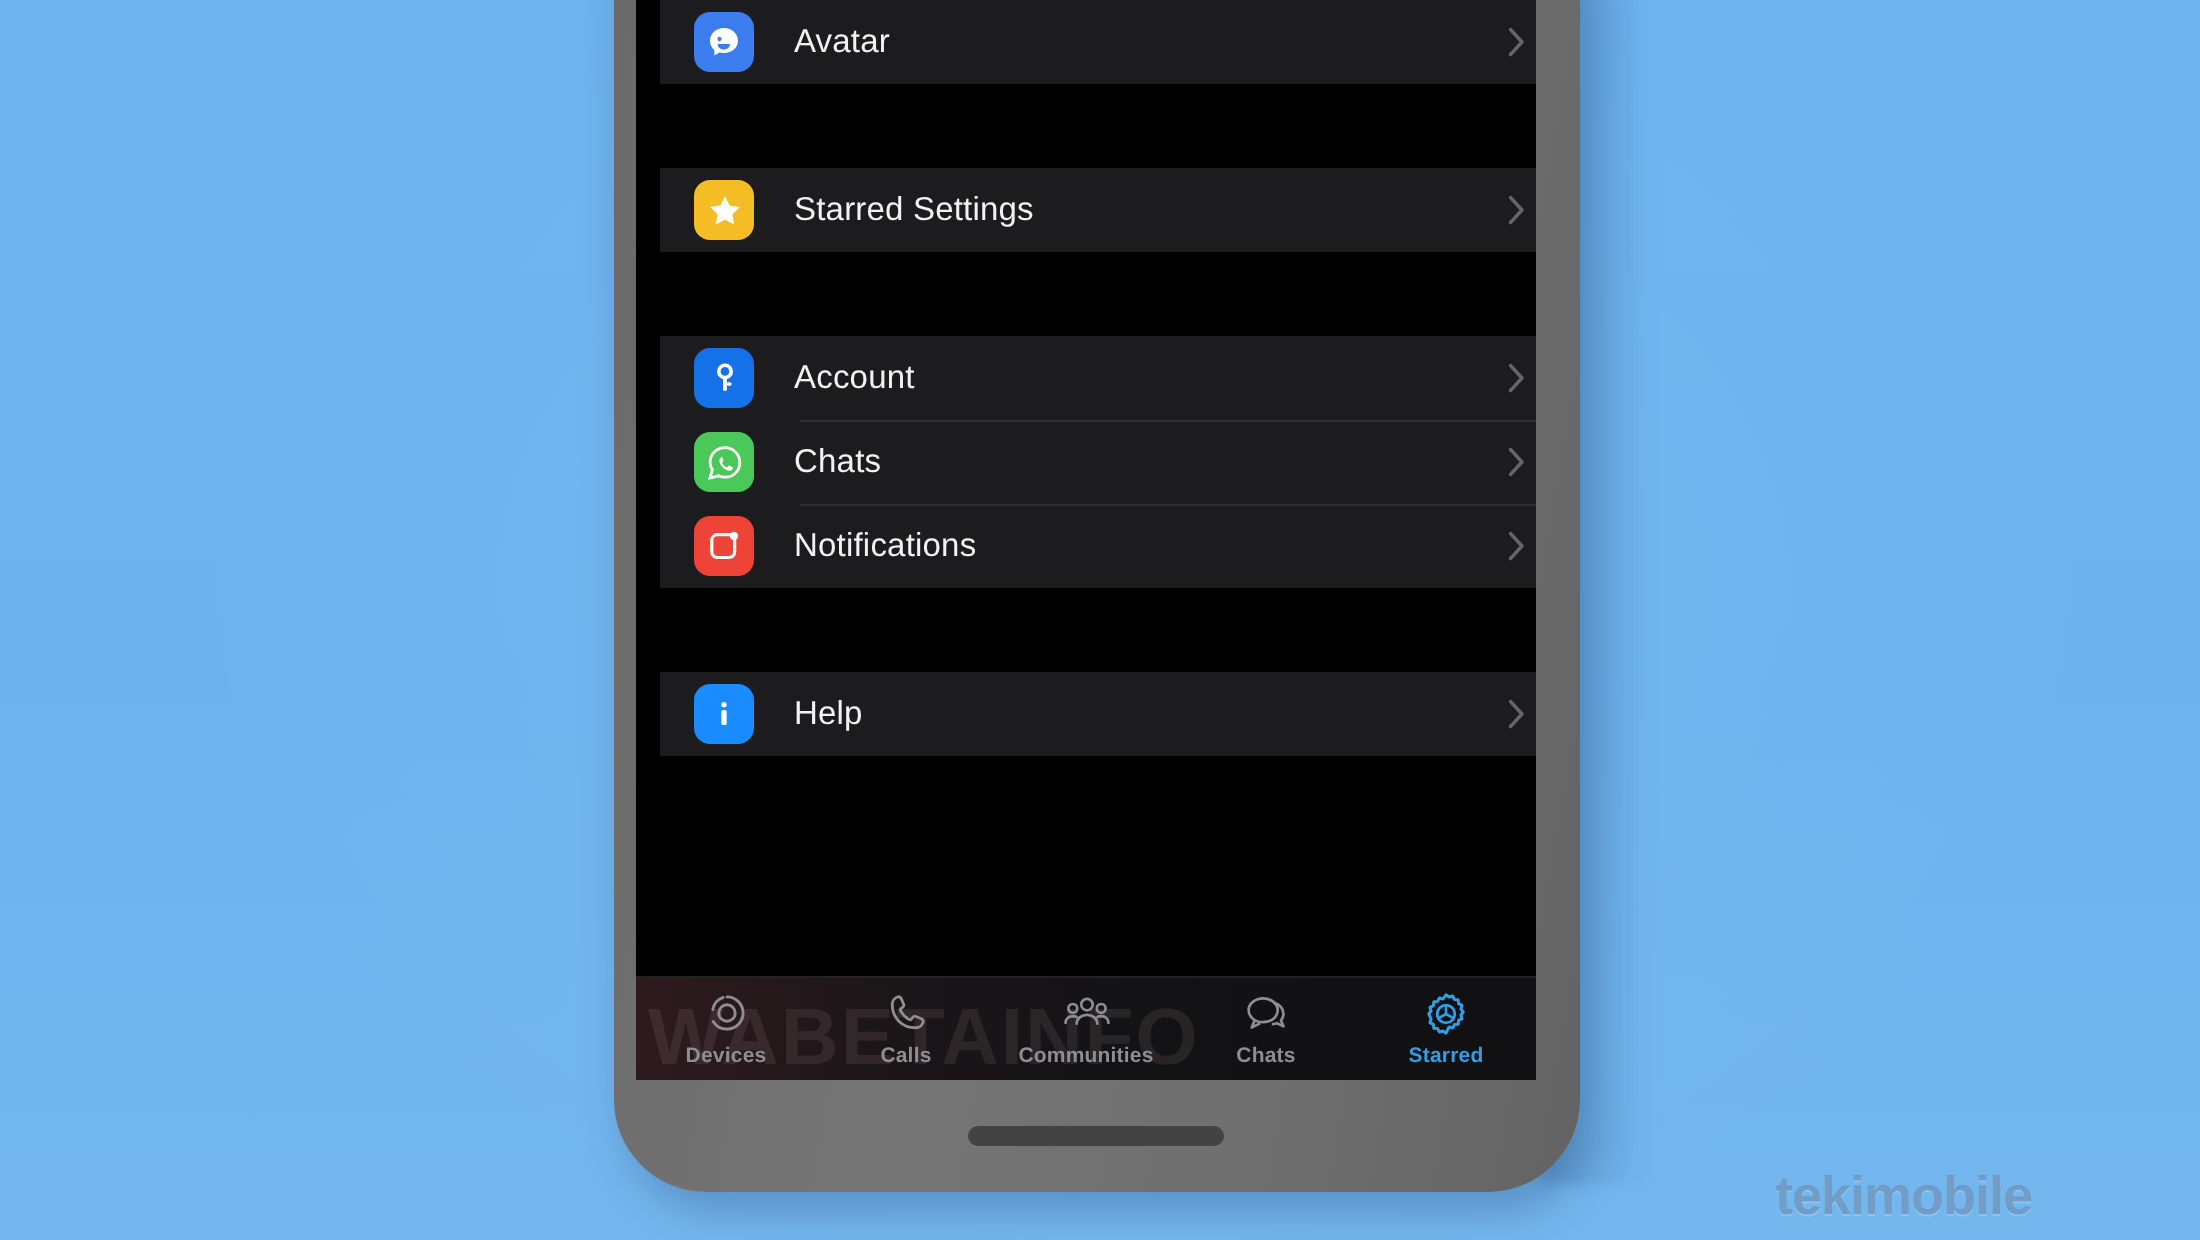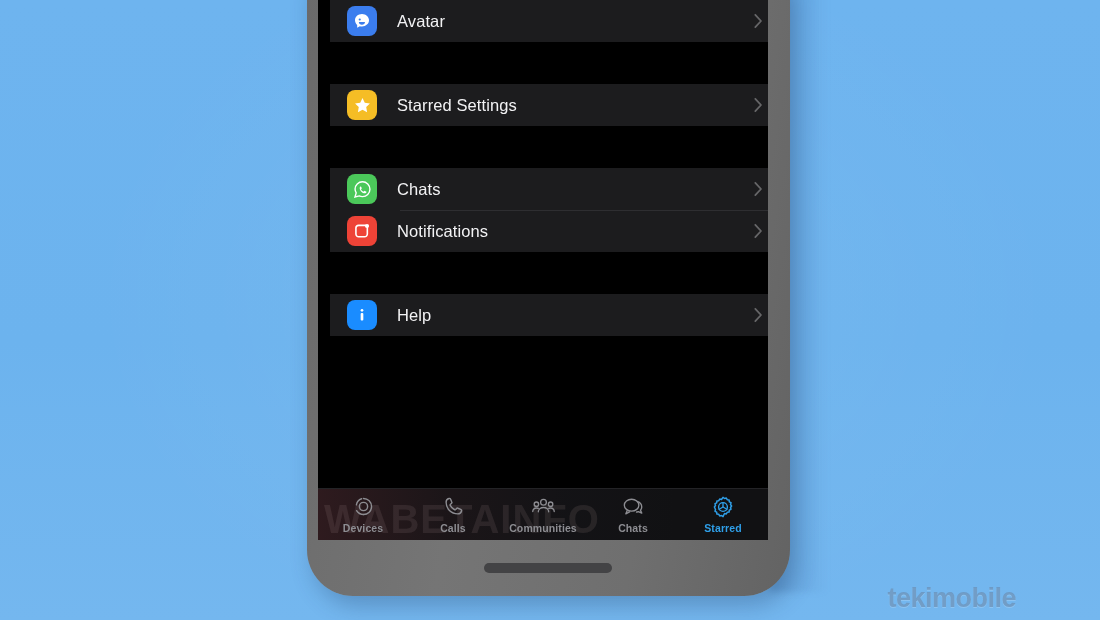--- a/index.html
+++ b/index.html
@@ -193,20 +193,35 @@
               <path d="M1.3 1.3 L7 7.5 L1.3 13.7" fill="none" stroke="#666668" stroke-width="1.8" stroke-linecap="round" stroke-linejoin="round"></path>
             </svg>
         </span>
       </div>
     </div>
 
     <div class="gap"></div>
 
     <div class="group">
       <div class="row">
+        <span class="row-icon" style="background:#1471e8">
+          <svg width="19" height="19" viewBox="0 0 24 24">
+              <circle cx="12" cy="7.2" r="3.9" fill="none" stroke="#fff" stroke-width="2.3"></circle>
+              <rect x="10.8" y="10.3" width="2.4" height="9.3" rx="1.1" fill="#fff"></rect>
+              <rect x="13.1" y="14.1" width="3.1" height="2.1" rx="1" fill="#fff"></rect>
+            </svg>
+        </span>
+        <span class="row-label">Account</span>
+        <span class="chevron">
+          <svg width="9" height="15" viewBox="0 0 9 15">
+              <path d="M1.3 1.3 L7 7.5 L1.3 13.7" fill="none" stroke="#666668" stroke-width="1.8" stroke-linecap="round" stroke-linejoin="round"></path>
+            </svg>
+        </span>
+      </div>
+      <div class="row">
         <span class="row-icon" style="background:#4bc85a">
           <svg width="21" height="21" viewBox="0 0 24 24">
               <path d="M12 3.2c-4.7 0-8.5 3.7-8.5 8.3 0 1.6.5 3.1 1.3 4.4L3.4 20.6l4.9-1.3a8.7 8.7 0 0 0 3.7.8c4.7 0 8.5-3.7 8.5-8.3S16.7 3.2 12 3.2z" fill="none" stroke="#fff" stroke-width="1.6"></path>
               <path d="M9.6 8.4c.3-.1.6 0 .8.4l.7 1.5c.1.3.1.5-.1.7l-.5.5c-.2.2-.2.4-.1.6.5 1 1.3 1.8 2.4 2.3.2.1.4.1.6-.1l.5-.6c.2-.2.4-.2.7-.1l1.5.7c.4.2.5.5.4.8-.2.7-1 1.3-1.8 1.3-2.6 0-5.9-3.3-5.9-5.9 0-.8.5-1.6 1.3-1.8z" fill="#fff"></path>
             </svg>
         </span>
         <span class="row-label">Chats</span>
         <span class="chevron">
           <svg width="9" height="15" viewBox="0 0 9 15">
               <path d="M1.3 1.3 L7 7.5 L1.3 13.7" fill="none" stroke="#666668" stroke-width="1.8" stroke-linecap="round" stroke-linejoin="round"></path>

